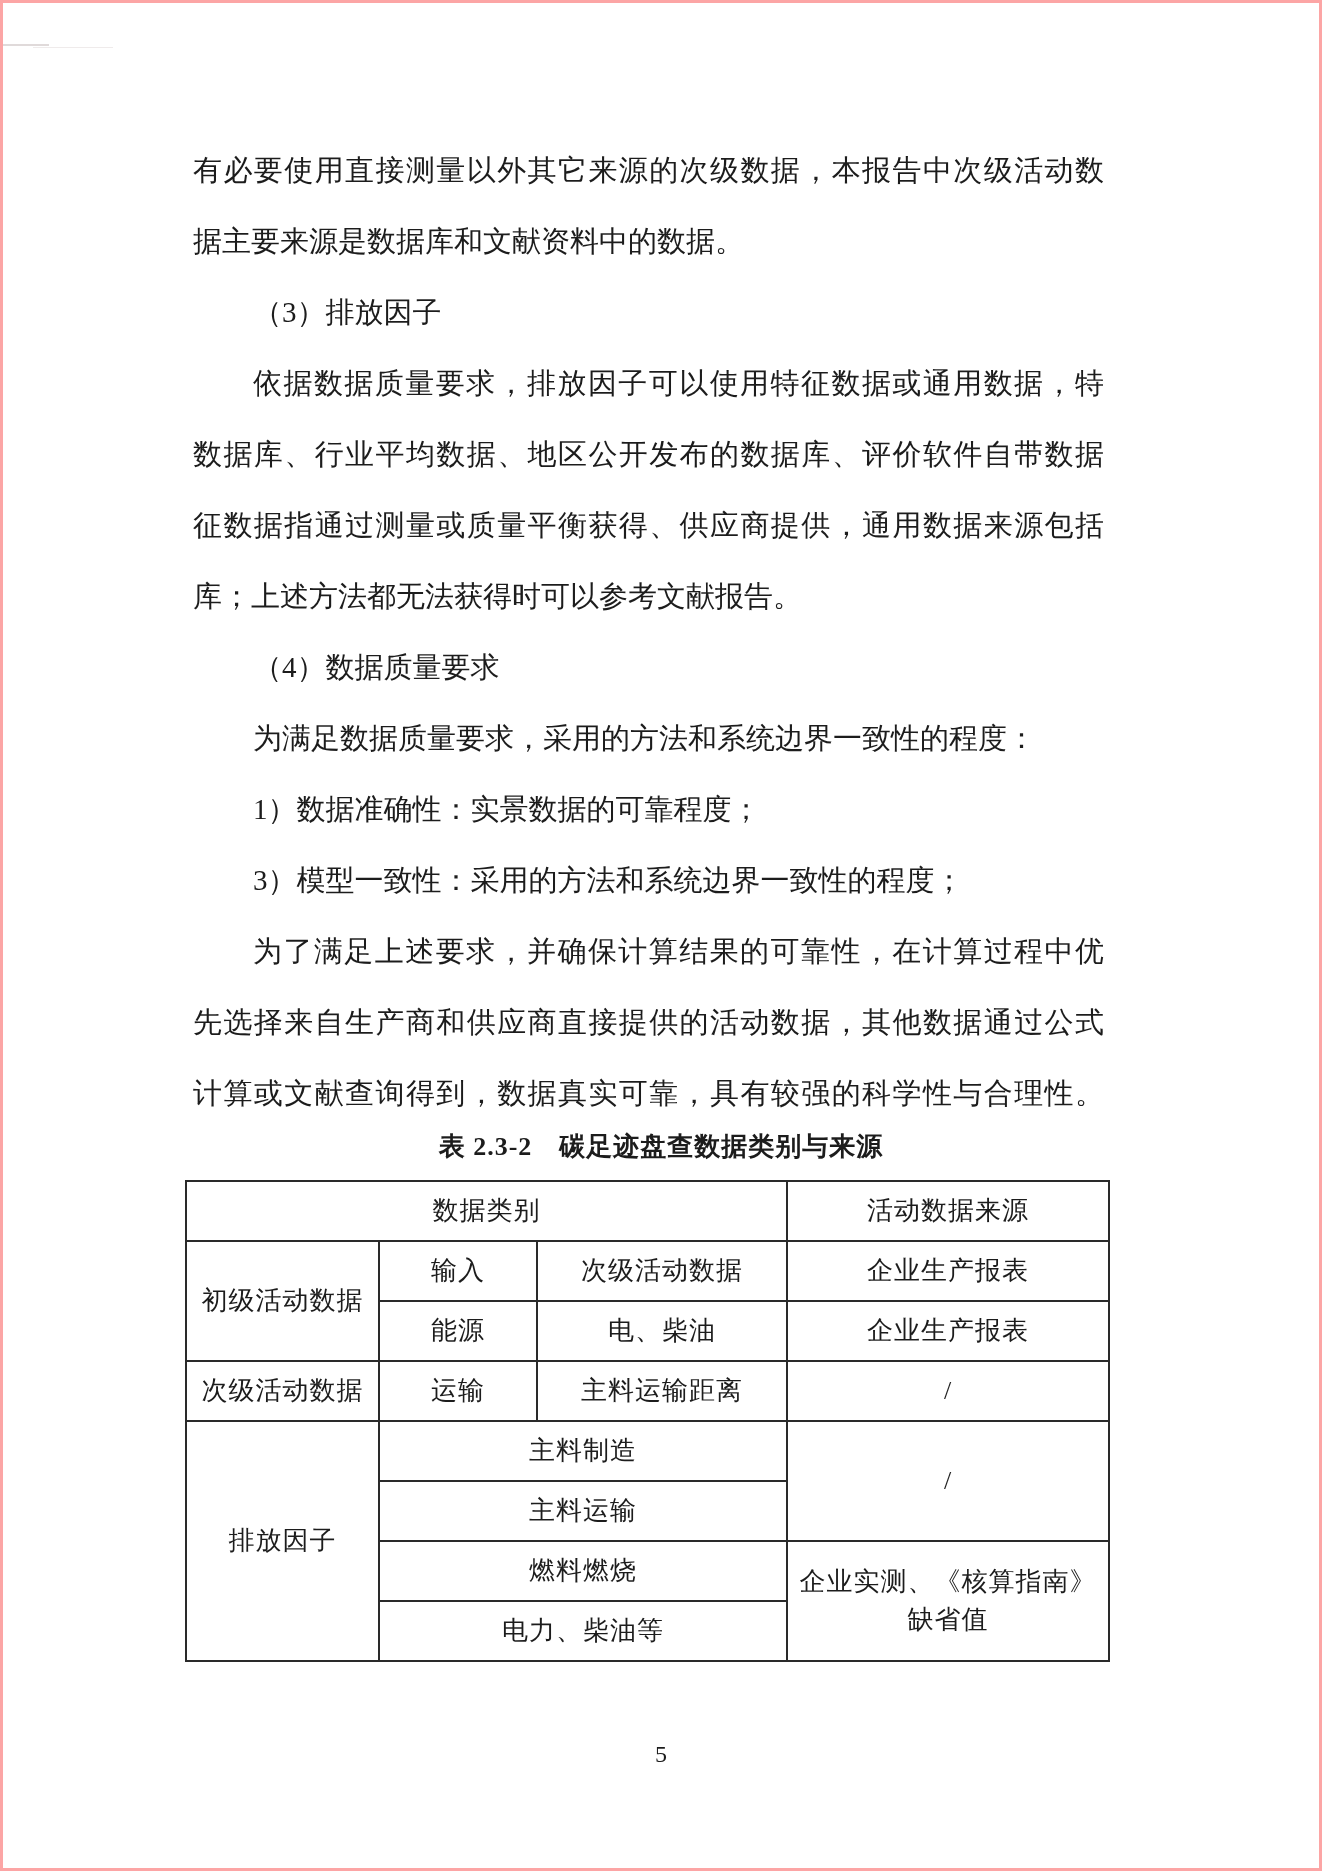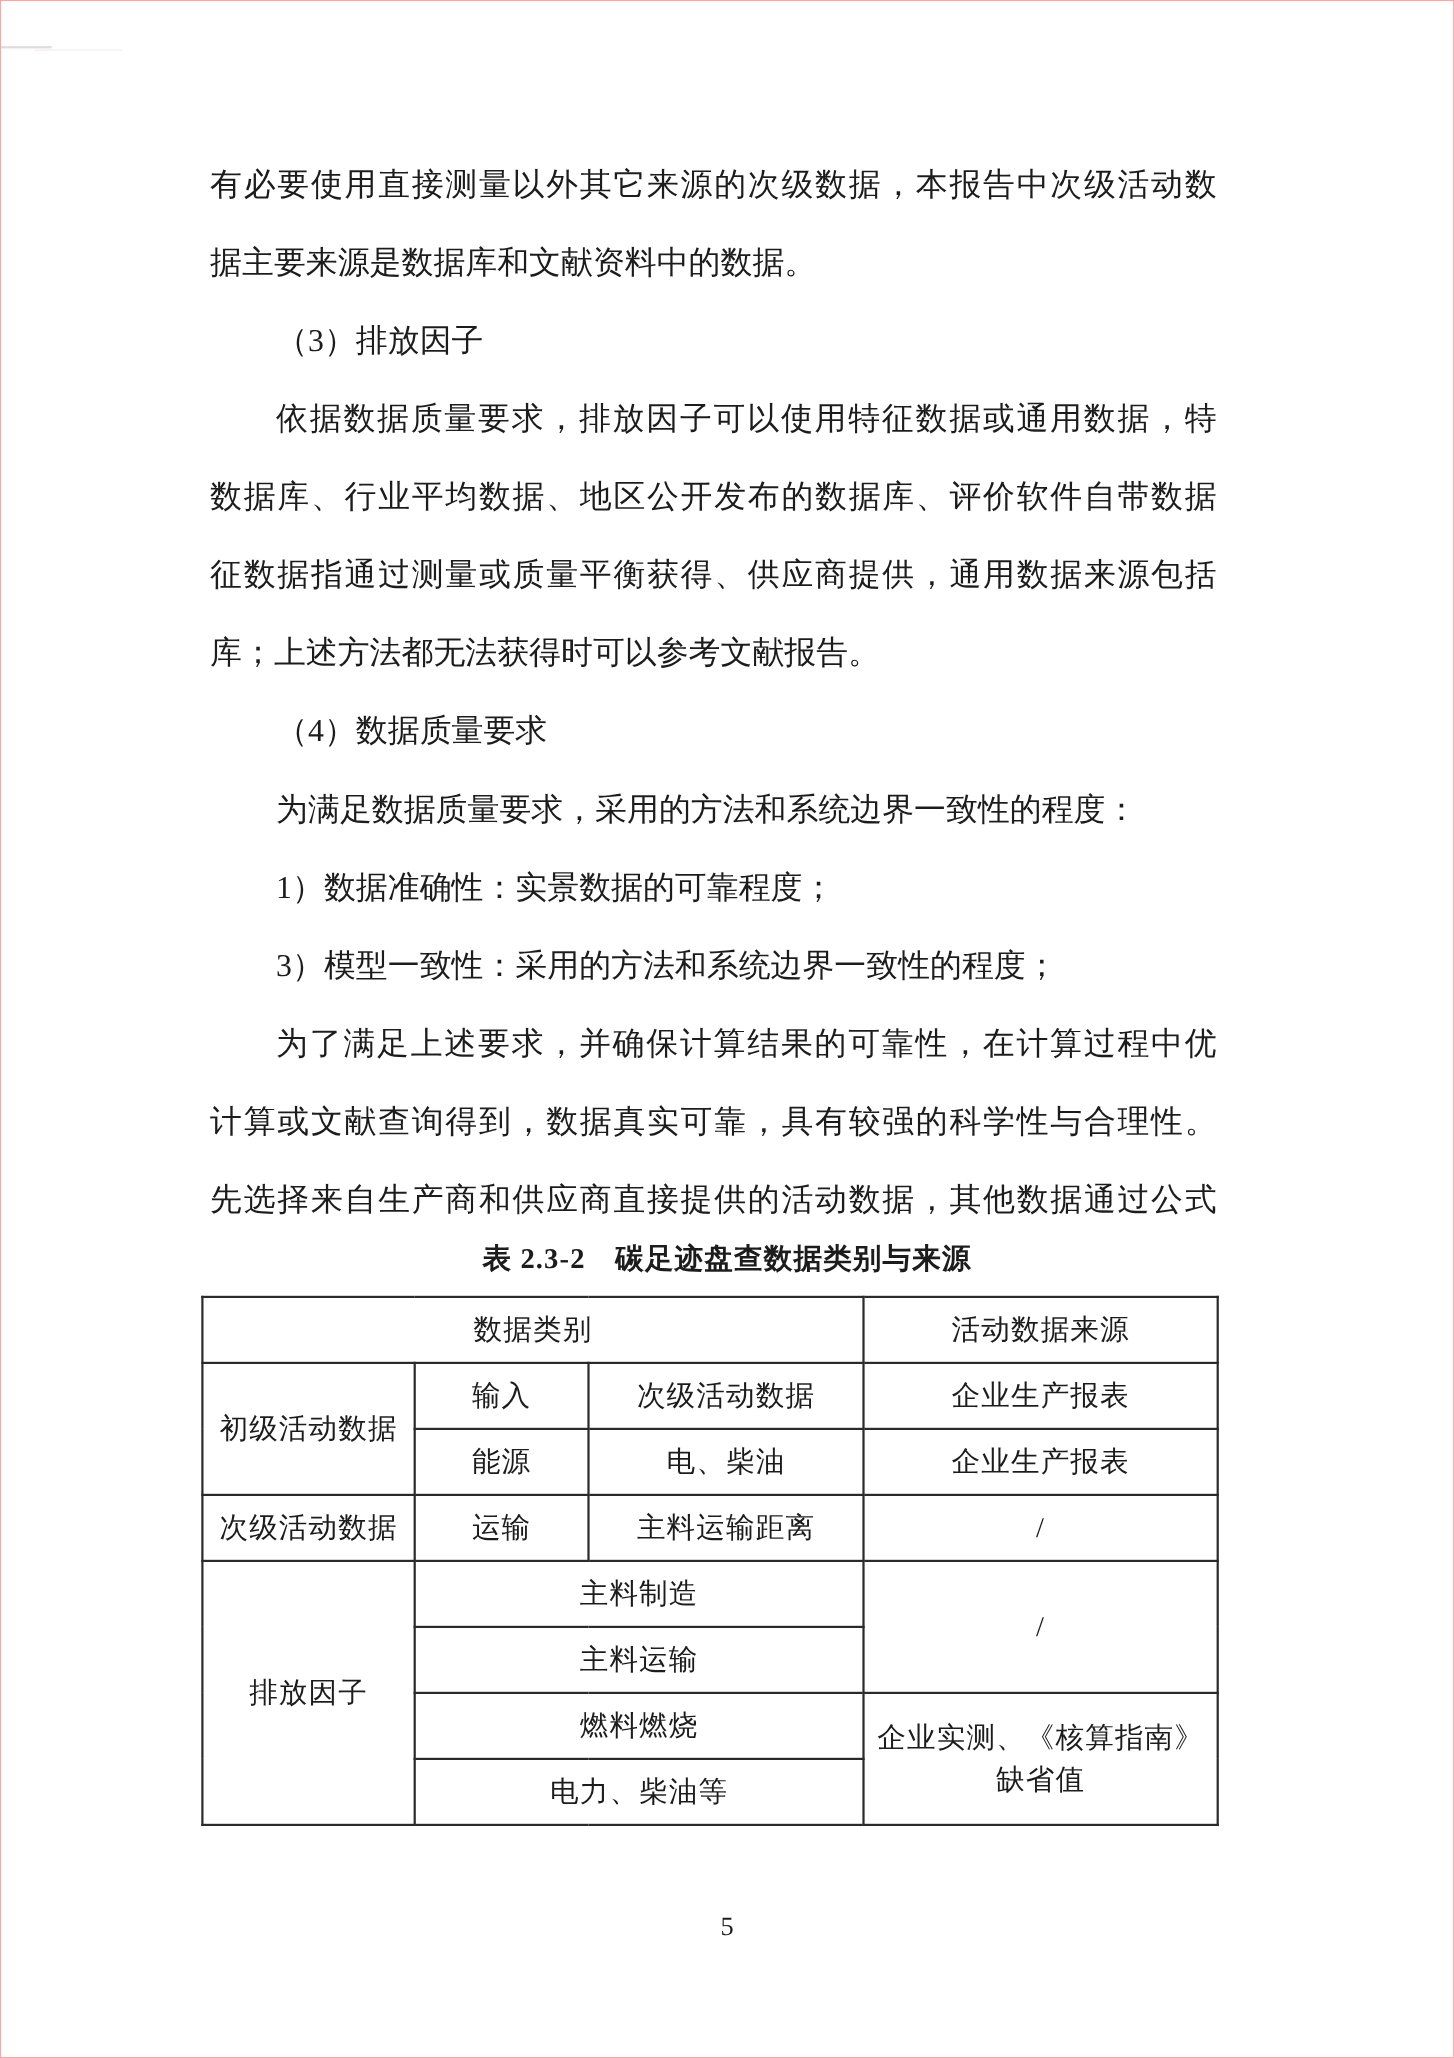--- a/index.html
+++ b/index.html
@@ -6,21 +6,21 @@
   body {
     width:1322px; height:1871px;
     background:#ffffff;
     font-family:"Liberation Serif","DejaVu Serif",serif;
     color:#1c1c1c;
     position:relative;
     overflow:hidden;
   }
   .page {
     position:absolute; inset:0;
-    border:1px solid #fca5a5;
+    border:3px solid #fca5a5;
     box-sizing:border-box;
   }
   
   .scan-mark-1 { position:absolute; left:0; top:41px; width:46px; height:2px; background:#cfc6c6; opacity:.65; }
   .scan-mark-2 { position:absolute; left:30px; top:44px; width:80px; height:1px; background:#e4dddd; opacity:.6; }
 
   .body-text {
     margin:132px 215px 0 190px; 
   }
   .line {
@@ -76,22 +76,22 @@
     <div class="line indent">（3）排放因子</div>
     <div class="line full indent">依据数据质量要求，排放因子可以使用特征数据或通用数据，特</div>
     <div class="line full">数据库、行业平均数据、地区公开发布的数据库、评价软件自带数据</div>
     <div class="line full">征数据指通过测量或质量平衡获得、供应商提供，通用数据来源包括</div>
     <div class="line">库；上述方法都无法获得时可以参考文献报告。</div>
     <div class="line indent">（4）数据质量要求</div>
     <div class="line indent">为满足数据质量要求，采用的方法和系统边界一致性的程度：</div>
     <div class="line indent">1）数据准确性：实景数据的可靠程度；</div>
     <div class="line indent">3）模型一致性：采用的方法和系统边界一致性的程度；</div>
     <div class="line full indent">为了满足上述要求，并确保计算结果的可靠性，在计算过程中优</div>
+    <div class="line full">先选择来自生产商和供应商直接提供的活动数据，其他数据通过公式</div>
     <div class="line full">计算或文献查询得到，数据真实可靠，具有较强的科学性与合理性。</div>
-    <div class="line full">先选择来自生产商和供应商直接提供的活动数据，其他数据通过公式</div>
   </div>
 
   <div class="table-title">表 2.3-2　碳足迹盘查数据类别与来源</div>
 
   <table class="data-table">
     <colgroup>
       <col style="width:193px">
       <col style="width:158px">
       <col style="width:250px">
       <col style="width:322px">

